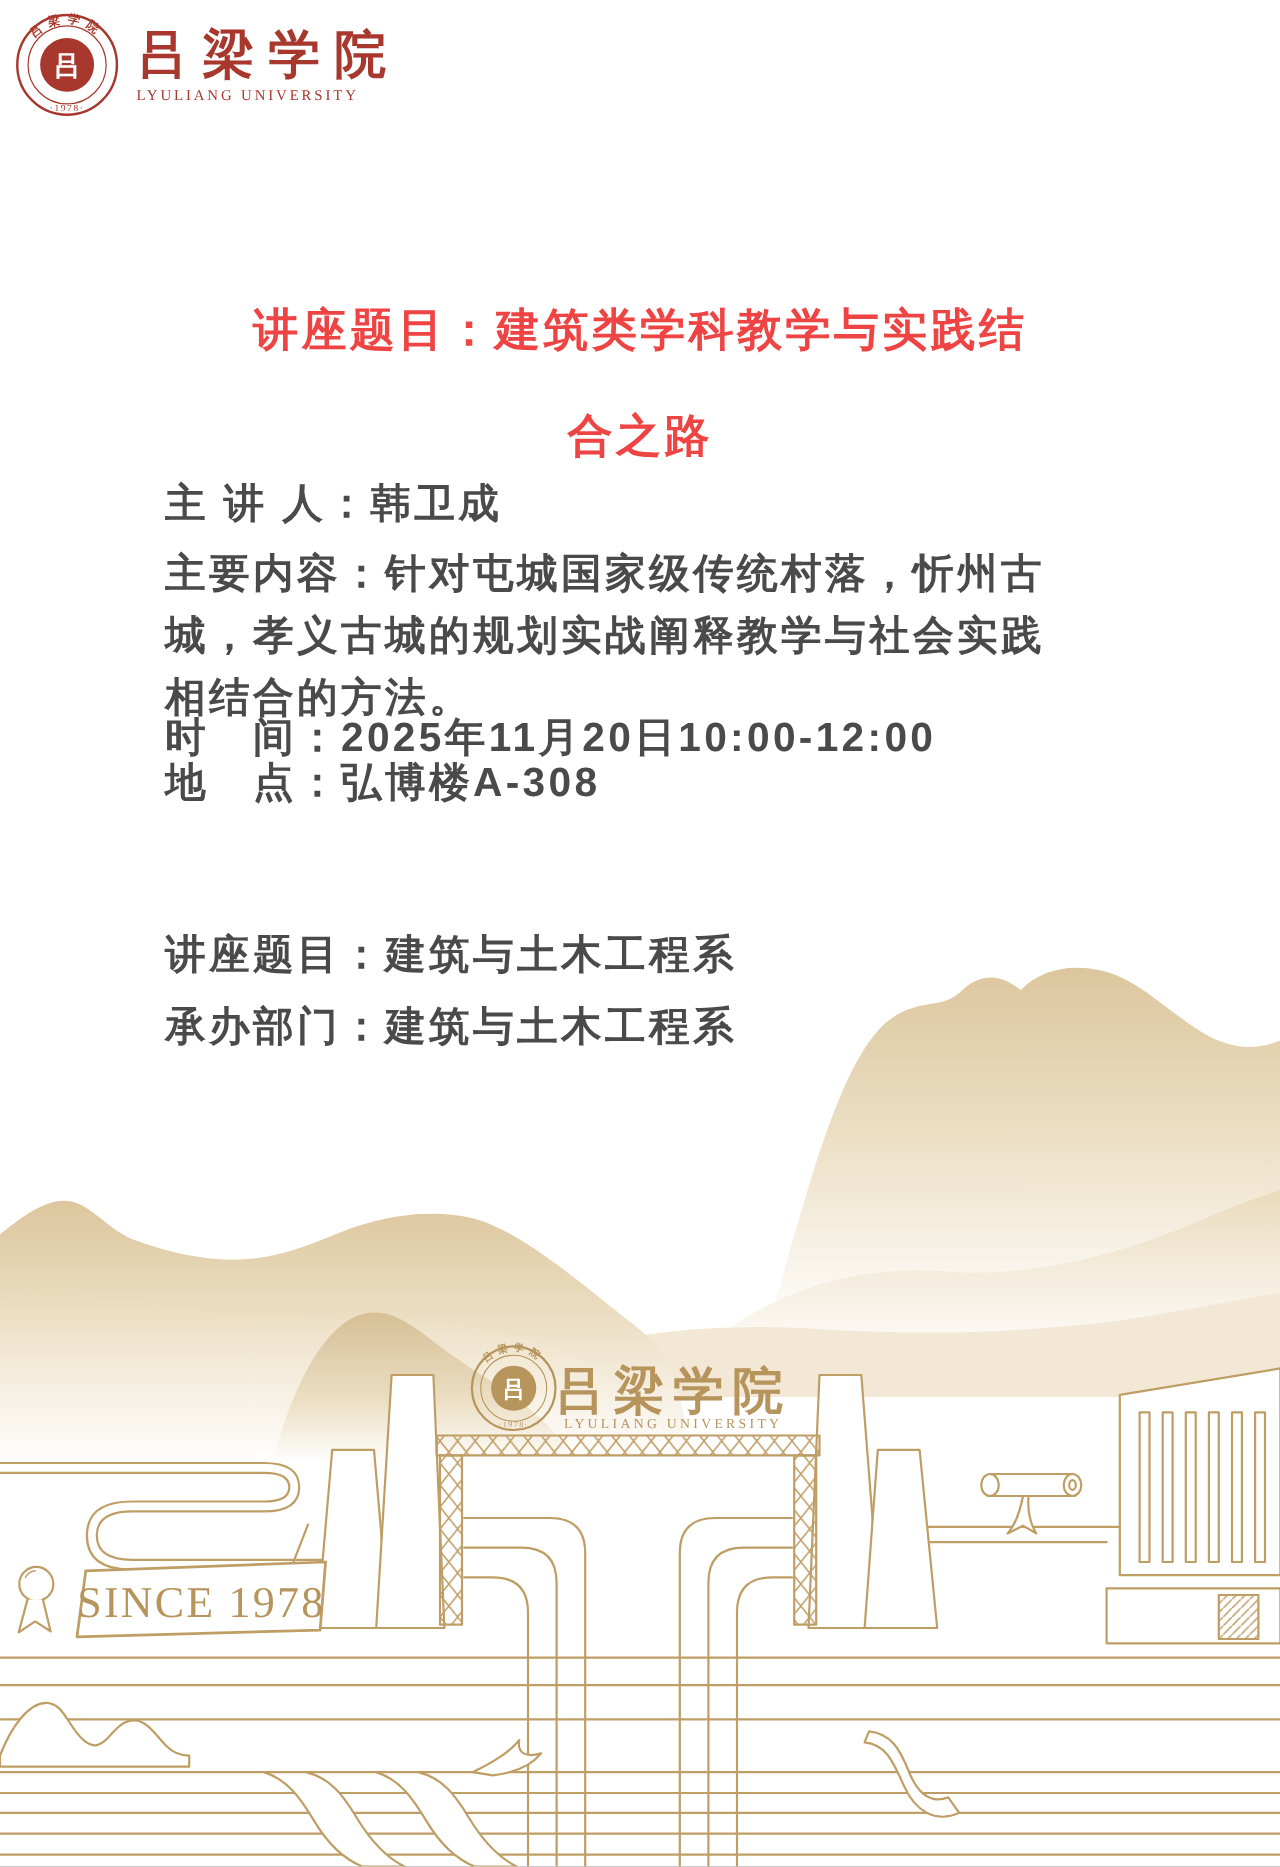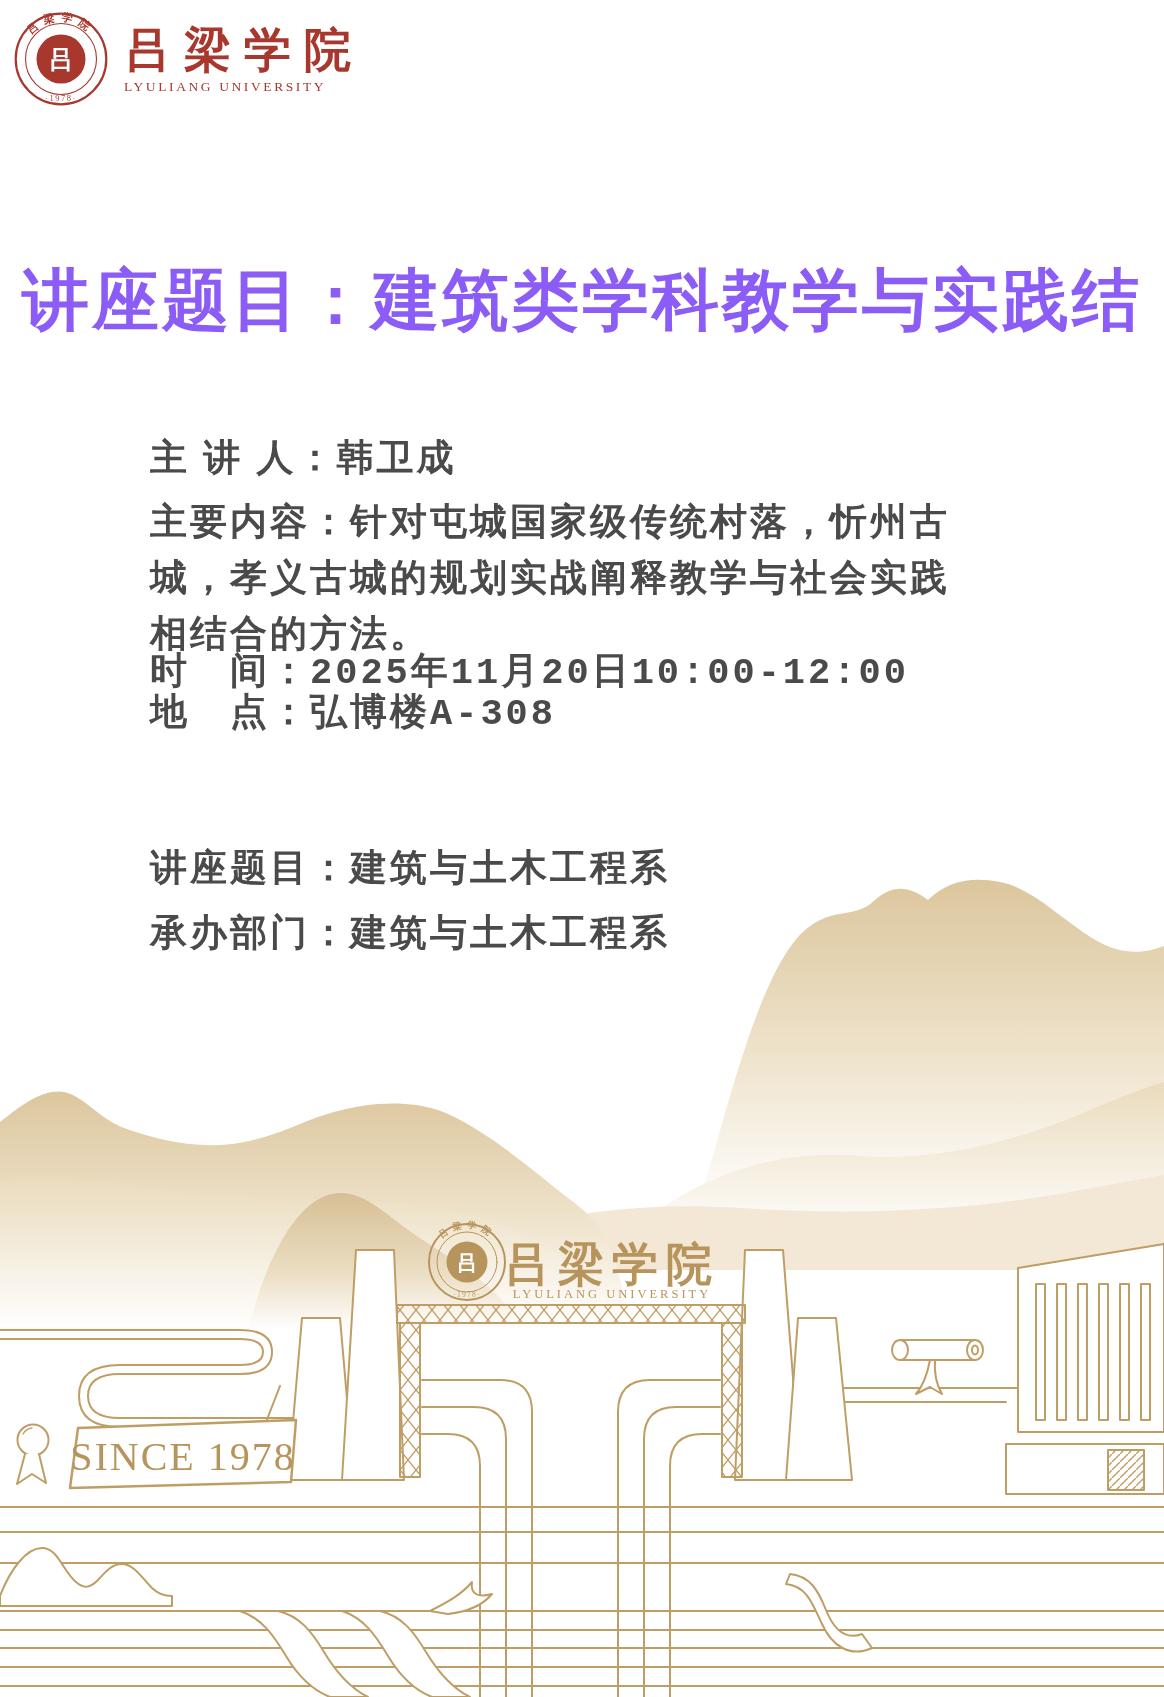--- a/index.html
+++ b/index.html
@@ -6,25 +6,25 @@
   #poster{position:relative;width:1164px;height:1697px;background:#ffffff;overflow:hidden;
     font-family:"Liberation Sans",sans-serif;margin:0 auto;}
   
   .hdr{position:absolute;left:14px;top:12px;display:flex;align-items:center;}
   .hdr-seal{width:94px;height:94px;flex:0 0 auto;}
   .hdr-txt{margin-left:16px;}
   .hdr-cn{font-family:"Liberation Serif",serif;font-weight:700;font-size:47px;color:#A8382E;
     letter-spacing:13px;line-height:52px;}
   .hdr-en{font-family:"Liberation Serif",serif;font-size:13.5px;color:#A8382E;letter-spacing:2.6px;margin-top:3px;}
   
-  .title{position:absolute;left:0;top:252px;width:100%;text-align:center;color:#8b5cf6;
-    font-size:67px;font-weight:700;letter-spacing:3px;line-height:96px;}
+  .title{position:absolute;left:0;top:252px;width:100%;text-align:center;color:#ef4444;
+    font-size:41px;font-weight:700;letter-spacing:3px;line-height:96px;}
   .row{position:absolute;left:150px;color:#4A4A4A;font-size:37px;font-weight:700;letter-spacing:3px;}
   .row .lbl{font-weight:700;}
-  .serif{font-family:Liberation Mono, monospace;}
+  .serif{font-family:Liberation Sans, sans-serif;}
   #row-speaker{top:433px;}
   #row-summary{top:494px;width:880px;line-height:56px;}
   #row-time{top:646px;}
   #row-place{top:687px;}
   #row-host{top:843px;}
   #row-undertake{top:908px;}
   
   #mountains{position:absolute;left:0;top:770px;width:1164px;height:570px;}
   #gateart{position:absolute;left:0;top:1190px;width:1164px;height:507px;}
   .gold-serif{font-family:"Liberation Serif",serif;}
@@ -49,20 +49,21 @@
       <text x="47" y="89" text-anchor="middle" font-size="8.5" fill="#A8382E" letter-spacing="1.5" font-family="Liberation Serif,serif">·1978·</text>
     </svg>
     <div class="hdr-txt">
       <div class="hdr-cn">吕梁学院</div>
       <div class="hdr-en">LYULIANG UNIVERSITY</div>
     </div>
   </div>
 
   <div class="title">
     <div>讲座题目：建筑类学科教学与实践结</div>
+    <div>合之路</div>
   </div>
 
   <div class="row" id="row-speaker">
     <span class="lbl">主 讲 人：</span><span>韩卫成</span>
   </div>
 
   <div class="row" id="row-summary">
     <span class="lbl">主要内容：</span><span>针对屯城国家级传统村落，忻州古</span><br>
     <span>城，孝义古城的规划实战阐释教学与社会实践</span><br>
     <span>相结合的方法。</span>

